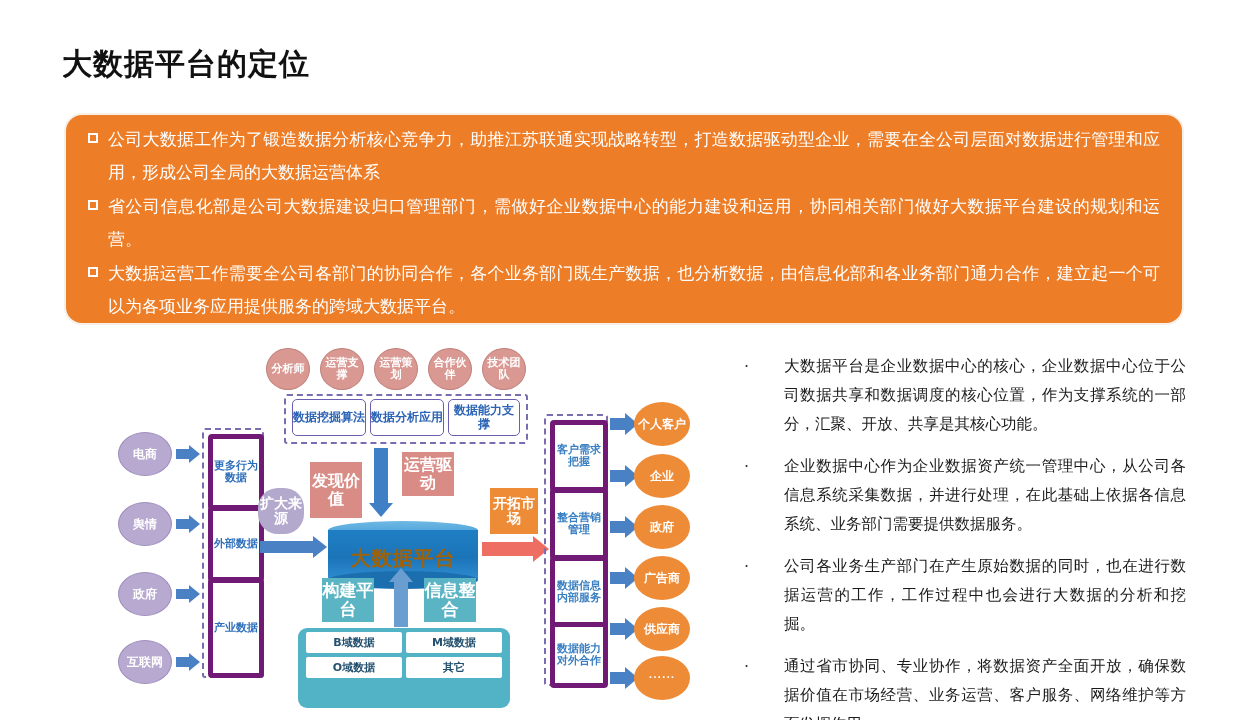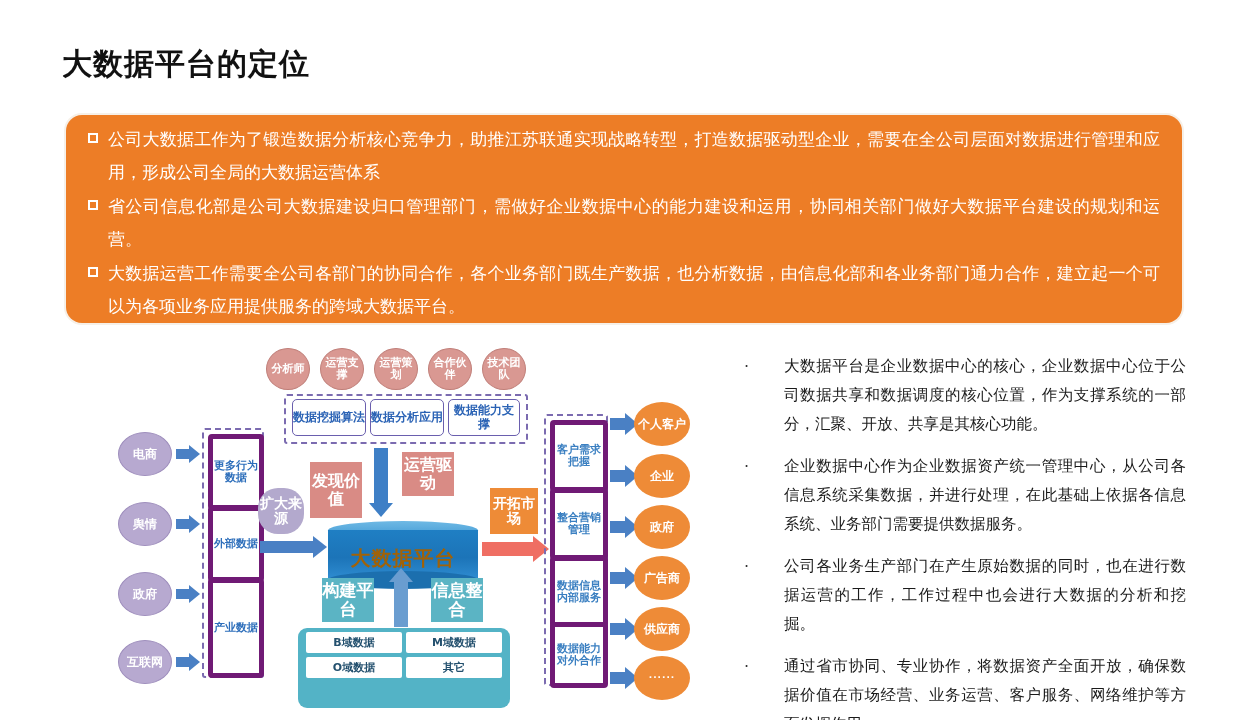--- a/index.html
+++ b/index.html
@@ -241,21 +241,21 @@
       <div class="cyl-label">大数据平台</div>
     </div>
 
     <div class="tile orange" style="left:380px;top:148px;width:48px;height:46px;">开拓市场</div>
     <div class="arrow red" style="left:372px;top:196px;">
       <div class="shaft" style="left:0;top:6px;width:52px;height:14px;"></div>
       <div class="head head-r" style="left:51px;top:0;border-top-width:13px;border-bottom-width:13px;border-left-width:16px;"></div>
     </div>
 
     <div class="tile teal" style="left:212px;top:238px;width:52px;height:44px;">构建平台</div>
-    <div class="tile teal" style="left:321px;top:238px;width:52px;height:44px;">信息整合</div>
+    <div class="tile teal" style="left:314px;top:238px;width:52px;height:44px;">信息整合</div>
     <div class="arrow" style="left:279px;top:228px;">
       <div class="head head-u" style="left:0;top:0;"></div>
       <div class="shaft" style="left:5px;top:13px;width:14px;height:46px;background:#6A9DD0;"></div>
     </div>
 
     <div class="oppanel">
       <div class="opgrid">
         <div class="opcell">B域数据</div>
         <div class="opcell">M域数据</div>
         <div class="opcell">O域数据</div>

